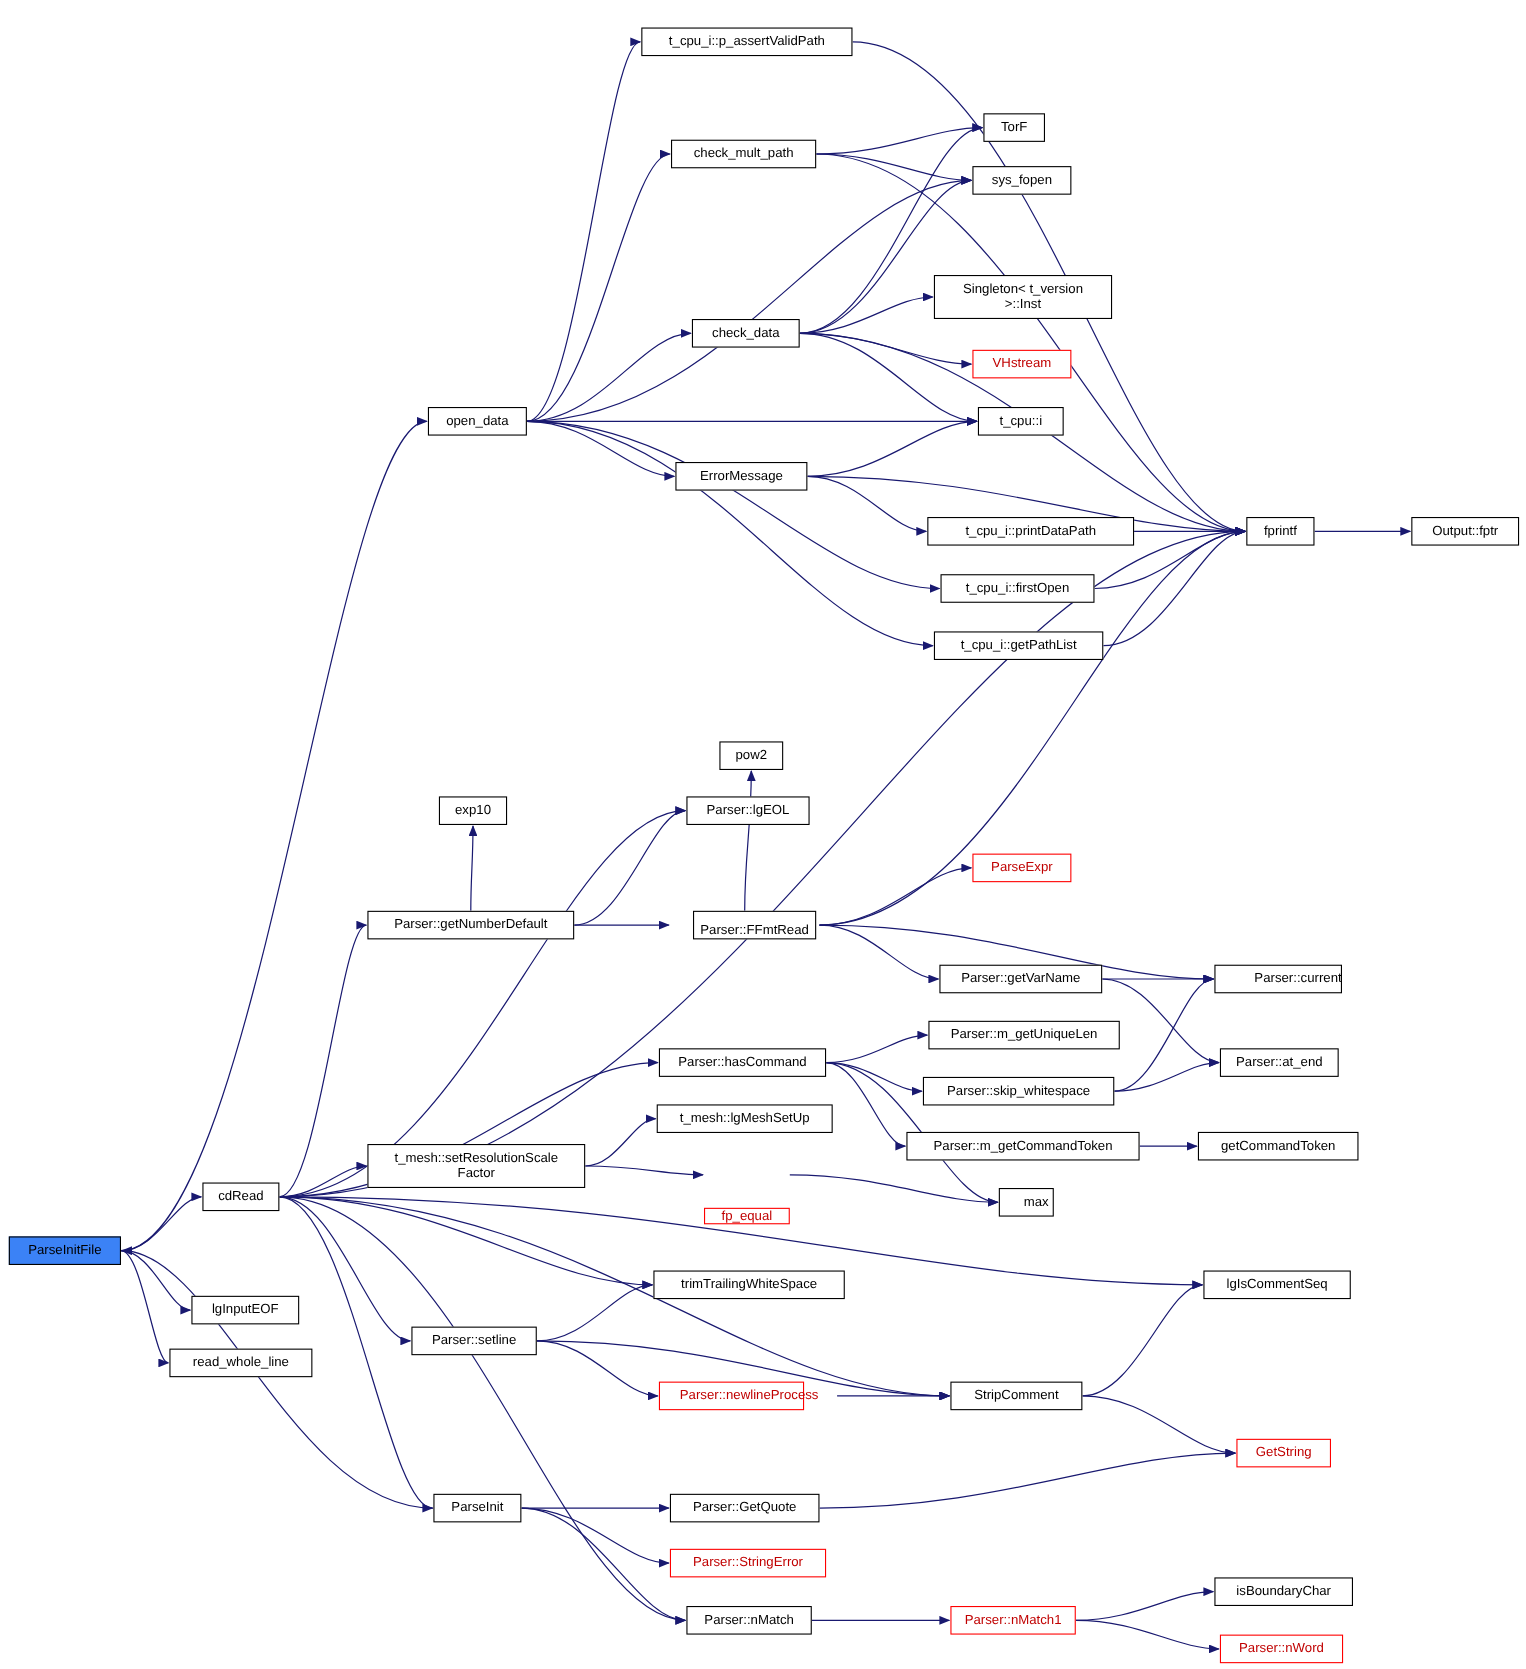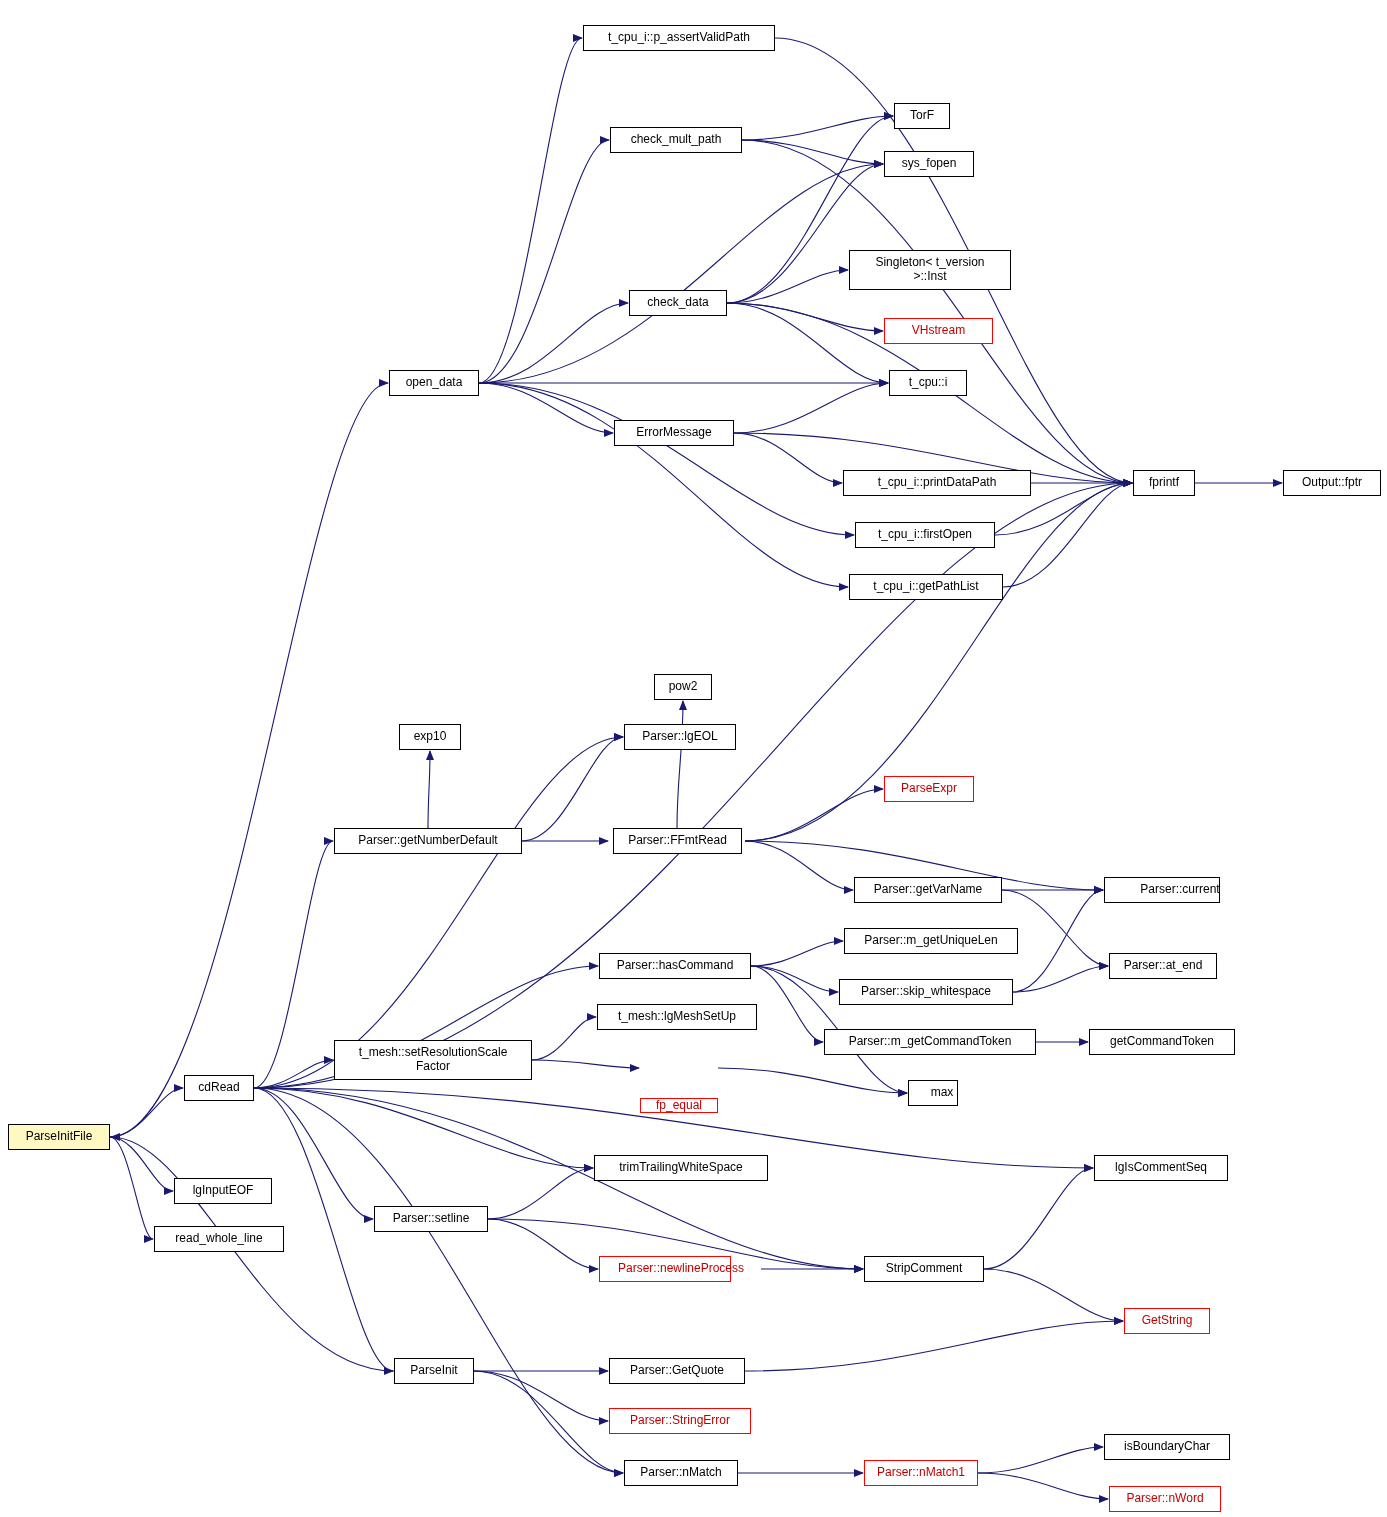--- a/index.html
+++ b/index.html
@@ -16,21 +16,21 @@
     box-sizing:border-box;
     background:#ffffff;
     border:1px solid #000000;
     color:#000000;
     display:flex;align-items:center;justify-content:center;
     font-size:12px;line-height:1.15;
     text-align:center;
     white-space:pre-line;
     cursor:pointer;
   }
-  .node.highlight{background:#fef9c3;}
+  .node.highlight{background:#3b82f6;}
   .node.red{border-color:#ff0000;color:#c00000;}
 </style>
 </head>
 <body>
 
 <div id="graph">
   <svg id="edges" width="1387" height="1517" viewBox="0 0 1387 1517" xmlns="http://www.w3.org/2000/svg">
     <defs>
       <marker id="arrow" markerWidth="10" markerHeight="8" refX="9" refY="4" orient="auto" markerUnits="userSpaceOnUse">
         <path d="M0,0 L10,4 L0,8 z" fill="#191970"></path>
@@ -116,35 +116,35 @@
 
   <div id="node-layer">
       <div class="node highlight" style="left: 8px; top: 1124px; width: 102px; height: 26px;"><span>ParseInitFile</span></div>
       <div class="node" style="left: 583px; top: 25px; width: 192px; height: 26px;"><span>t_cpu_i::p_assertValidPath</span></div>
       <div class="node" style="left: 610px; top: 127px; width: 132px; height: 26px;"><span>check_mult_path</span></div>
       <div class="node" style="left: 894px; top: 103px; width: 56px; height: 26px;"><span>TorF</span></div>
       <div class="node" style="left: 884px; top: 151px; width: 90px; height: 26px;"><span>sys_fopen</span></div>
       <div class="node" style="left: 629px; top: 290px; width: 98px; height: 26px;"><span>check_data</span></div>
       <div class="node" style="left: 849px; top: 250px; width: 162px; height: 40px;"><span>Singleton&lt; t_version
 &gt;::Inst</span></div>
-      <div class="node red" style="left: 884px; top: 318px; width: 109px; height: 26px;"><span>VHstream</span></div>
+      <div class="node red" style="left: 884px; top: 318px; width: 90px; height: 26px;"><span>VHstream</span></div>
       <div class="node" style="left: 889px; top: 370px; width: 78px; height: 26px;"><span>t_cpu::i</span></div>
       <div class="node" style="left: 389px; top: 370px; width: 90px; height: 26px;"><span>open_data</span></div>
       <div class="node" style="left: 614px; top: 420px; width: 120px; height: 26px;"><span>ErrorMessage</span></div>
       <div class="node" style="left: 843px; top: 470px; width: 188px; height: 26px;"><span>t_cpu_i::printDataPath</span></div>
       <div class="node" style="left: 1133px; top: 470px; width: 62px; height: 26px;"><span>fprintf</span></div>
       <div class="node" style="left: 1283px; top: 470px; width: 98px; height: 26px;"><span>Output::fptr</span></div>
       <div class="node" style="left: 855px; top: 522px; width: 140px; height: 26px;"><span>t_cpu_i::firstOpen</span></div>
       <div class="node" style="left: 849px; top: 574px; width: 154px; height: 26px;"><span>t_cpu_i::getPathList</span></div>
       <div class="node" style="left: 654px; top: 674px; width: 58px; height: 26px;"><span>pow2</span></div>
       <div class="node" style="left: 399px; top: 724px; width: 62px; height: 26px;"><span>exp10</span></div>
       <div class="node" style="left: 624px; top: 724px; width: 112px; height: 26px;"><span>Parser::lgEOL</span></div>
       <div class="node red" style="left: 884px; top: 776px; width: 90px; height: 26px;"><span>ParseExpr</span></div>
       <div class="node" style="left: 334px; top: 828px; width: 188px; height: 26px;"><span>Parser::getNumberDefault</span></div>
-      <div class="node" style="left: 613px; top: 828px; width: 129px; height: 26px;"><span>Parser::FFmtRead</span></div>
+      <div class="node" style="left: 630px; top: 828px; width: 112px; height: 26px; align-items: flex-end;"><span>Parser::FFmtRead</span></div>
       <div class="node" style="left: 854px; top: 877px; width: 148px; height: 26px;"><span>Parser::getVarName</span></div>
       <div class="node" style="left: 1104px; top: 877px; width: 116px; height: 26px; padding-left: 36px;"><span>Parser::current</span></div>
       <div class="node" style="left: 844px; top: 928px; width: 174px; height: 26px;"><span>Parser::m_getUniqueLen</span></div>
       <div class="node" style="left: 599px; top: 953px; width: 152px; height: 26px;"><span>Parser::hasCommand</span></div>
       <div class="node" style="left: 1109px; top: 953px; width: 108px; height: 26px;"><span>Parser::at_end</span></div>
       <div class="node" style="left: 839px; top: 979px; width: 174px; height: 26px;"><span>Parser::skip_whitespace</span></div>
       <div class="node" style="left: 597px; top: 1004px; width: 160px; height: 26px;"><span>t_mesh::lgMeshSetUp</span></div>
       <div class="node" style="left: 824px; top: 1029px; width: 212px; height: 26px;"><span>Parser::m_getCommandToken</span></div>
       <div class="node" style="left: 1089px; top: 1029px; width: 146px; height: 26px;"><span>getCommandToken</span></div>
       <div class="node" style="left: 334px; top: 1040px; width: 198px; height: 40px;"><span>t_mesh::setResolutionScale

